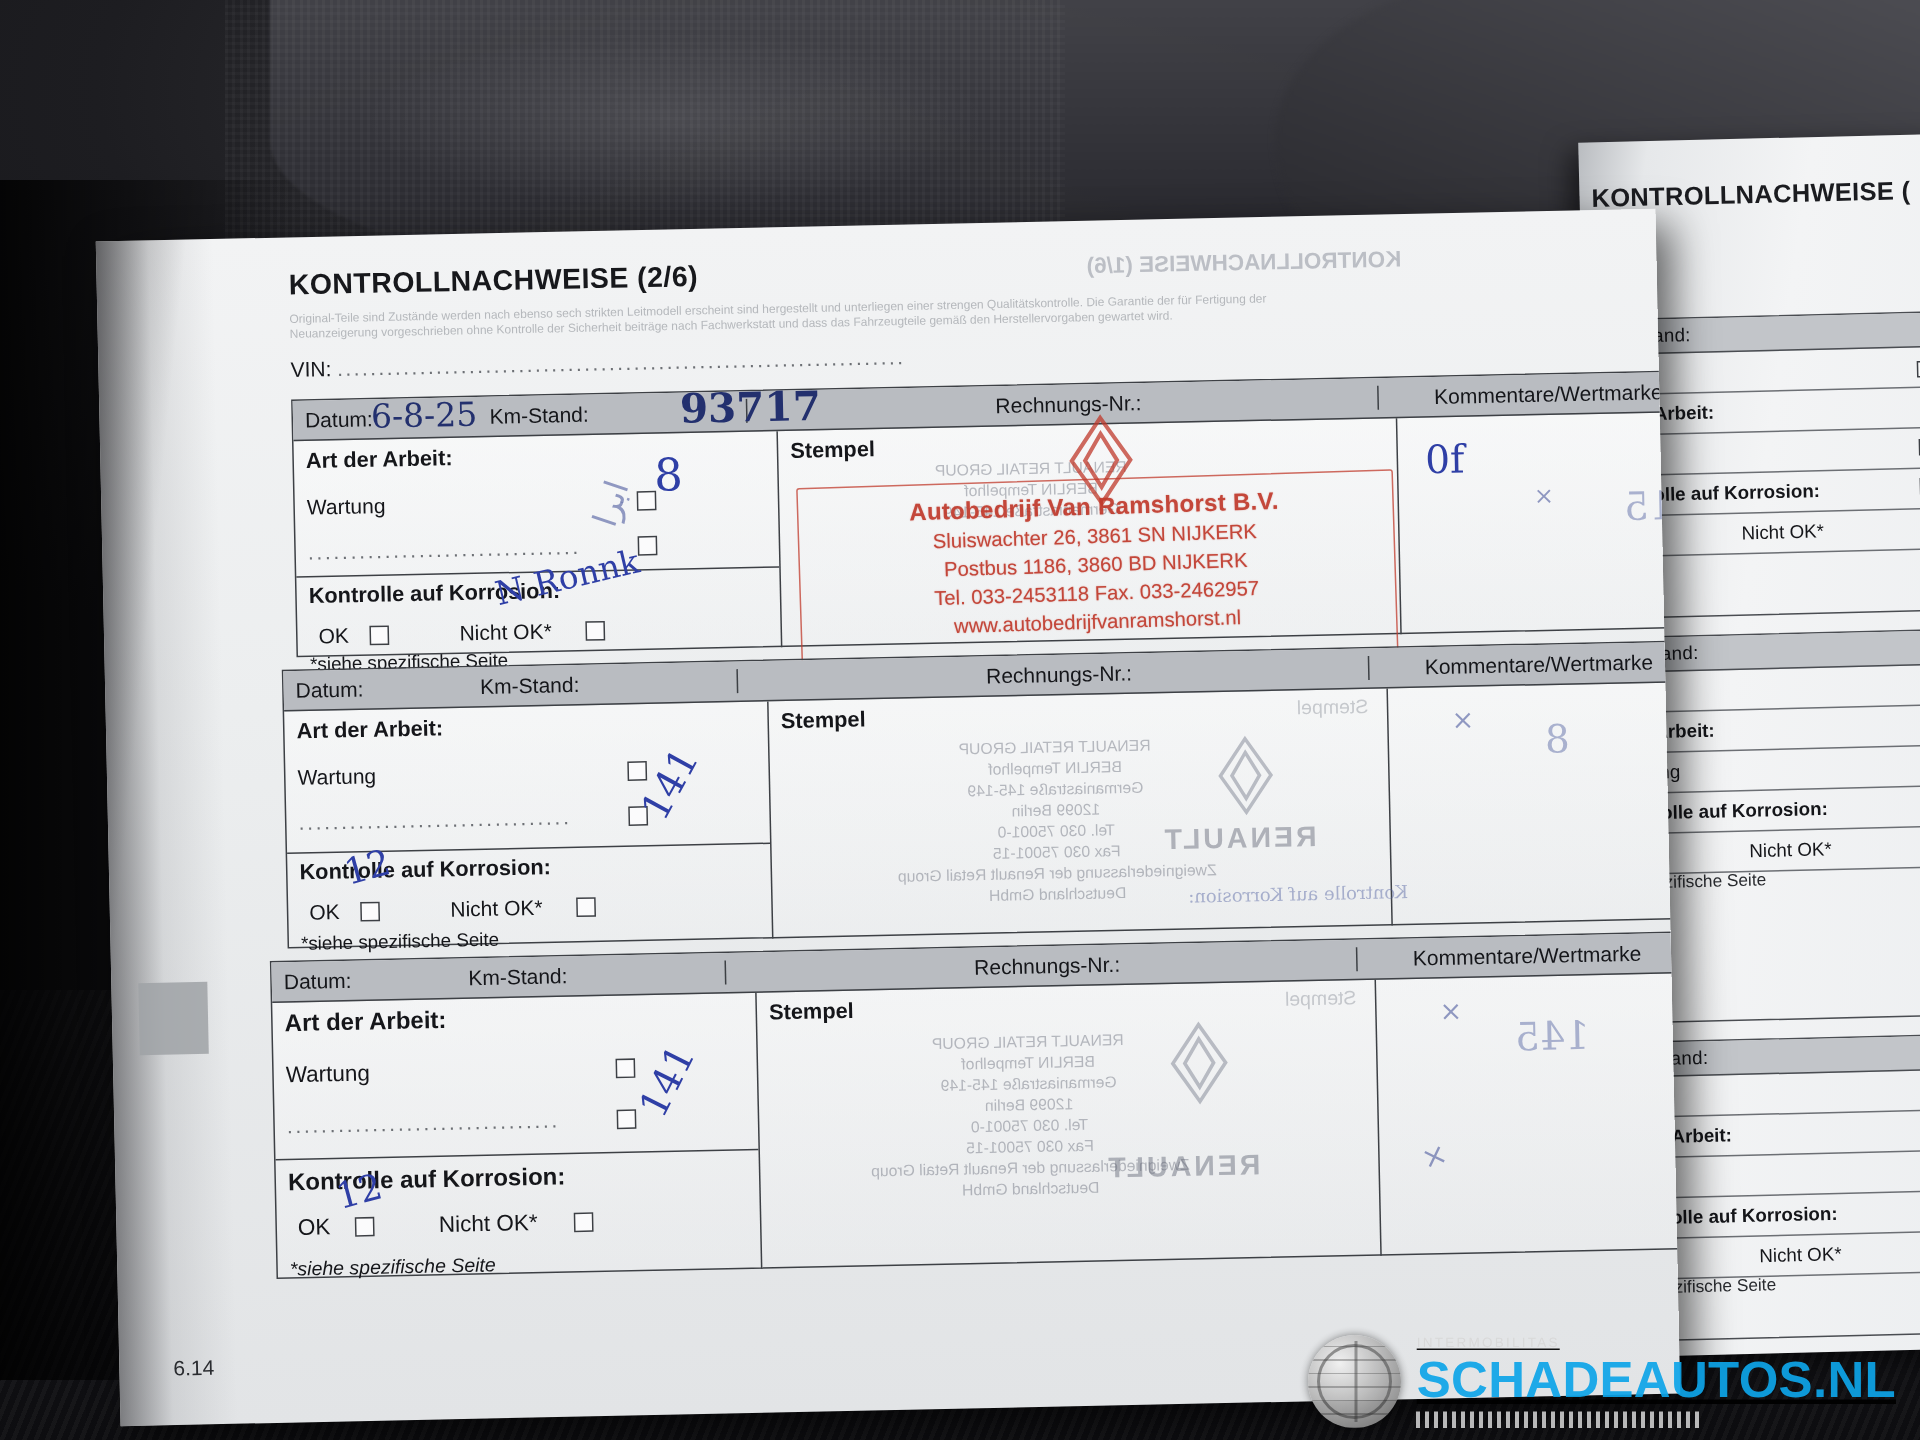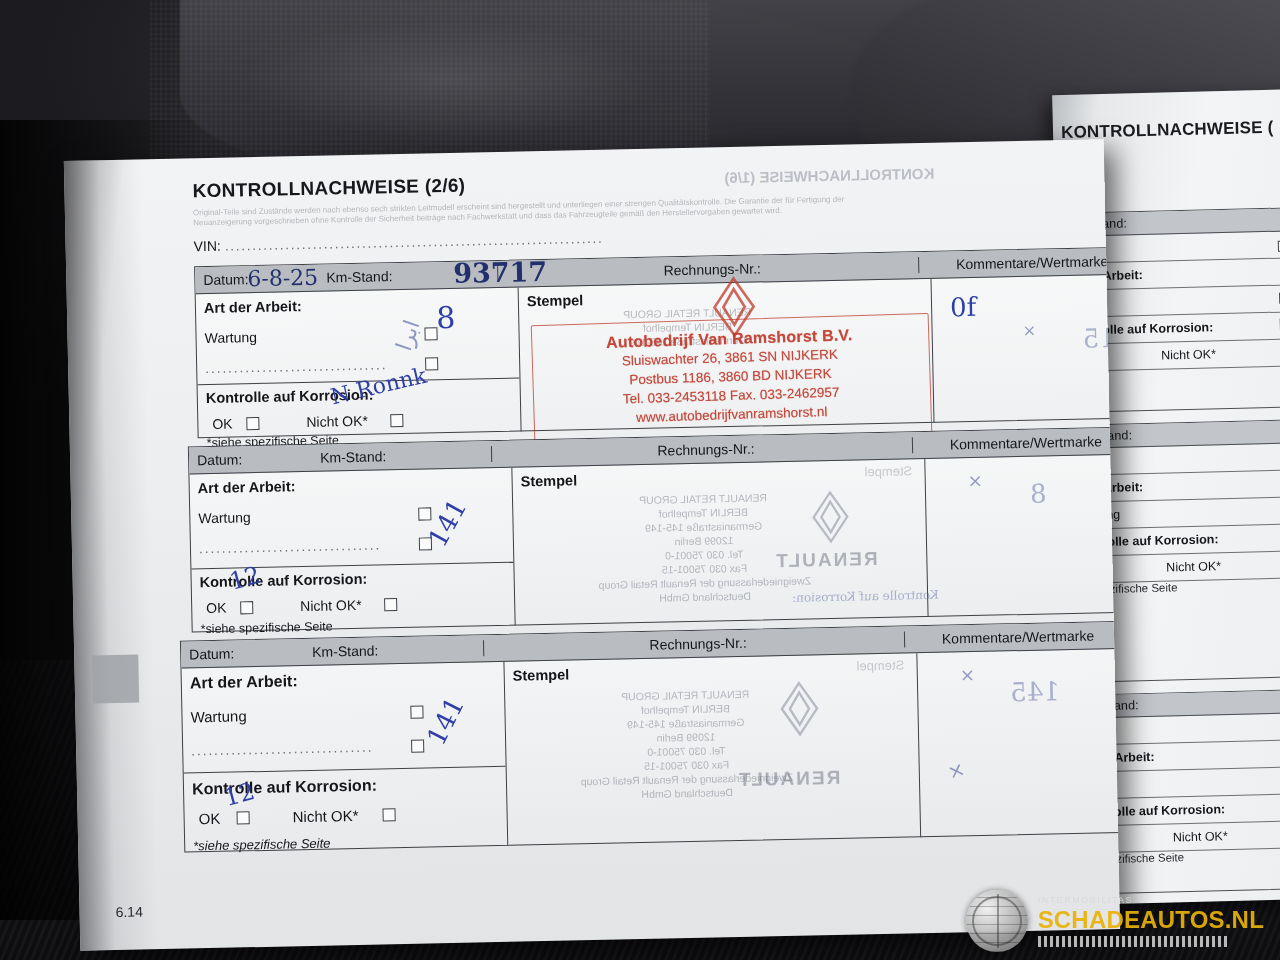--- a/index.html
+++ b/index.html
@@ -403,31 +403,32 @@
   }
   .wm-lines {
     position: absolute; inset: 0;
     background:
       repeating-linear-gradient(0deg, rgba(50,50,50,.35) 0 1px, rgba(0,0,0,0) 1px 9px);
   }
   .wm-text {
     display: flex;
     flex-direction: column;
     line-height: 1;
+    text-decoration: underline;
   }
   .wm-small {
     font-size: 9px;
     color: #d8d8d8;
     letter-spacing: 1.5px;
     margin-bottom: 3px;
   }
   .wm-big {
-    font-size: 24px;
-    font-weight: bold;
-    color: #eab308;
+    font-size: 34px;
+    font-weight: bold;
+    color: #0ea5e9;
     letter-spacing: .2px;
   }
   .wm-bar {
     margin-top: 4px;
     height: 11px;
     width: 190px;
     background: repeating-linear-gradient(90deg, #e8e8e8 0 3px, rgba(0,0,0,0) 3px 6px);
     opacity: .85;
   }
 </style>

